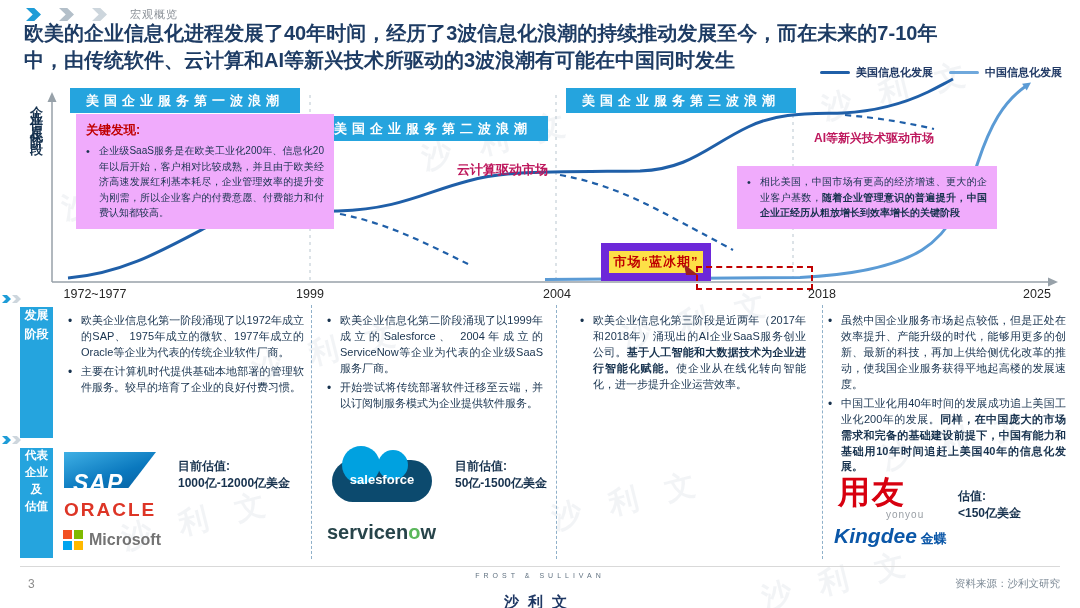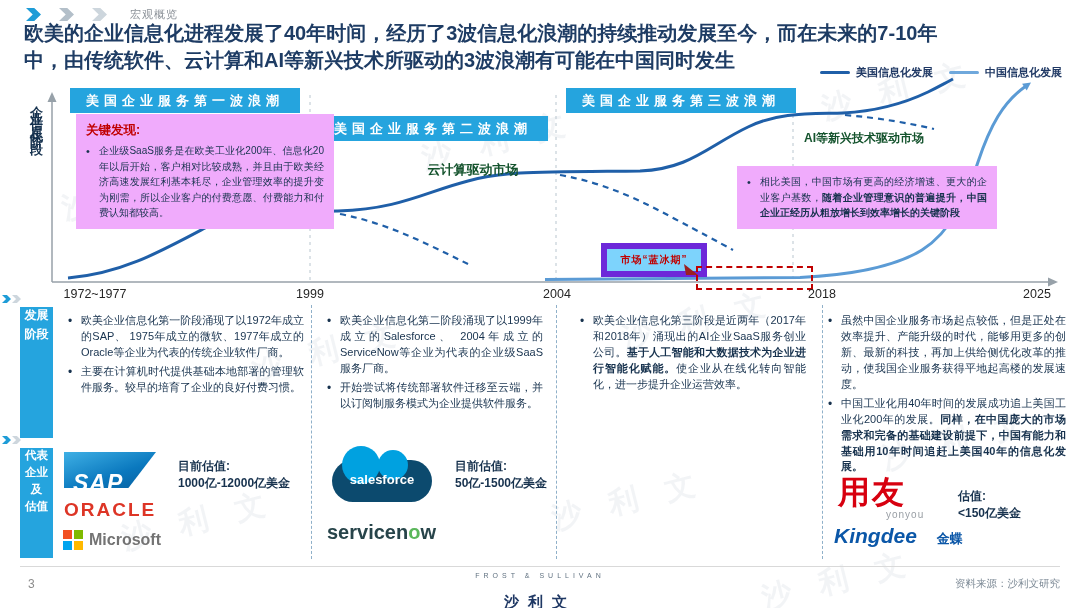--- a/index.html
+++ b/index.html
@@ -46,28 +46,28 @@
   .graybox{background:#f0abfc;padding:8px 10px;}
   .kf{left:76px;top:114px;width:238px;}
   .kf-h{font-size:12.5px;font-weight:bold;color:#c00000;margin-bottom:4px;}
   .note-cn{left:737px;top:166px;width:240px;}
   .b-row{display:flex;align-items:flex-start;}
   .bm{width:13px;flex:0 0 13px;font-size:11px;line-height:1.5;}
   .bt{flex:1;font-size:10px;line-height:1.55;text-align:justify;}
   .bt .bold{font-weight:bold;}
 
   
-  .ann{position:absolute;color:#14532d;font-weight:bold;text-align:center;}
+  .ann{position:absolute;color:#be185d;font-weight:bold;text-align:right;}
   .ann1{left:178px;top:240px;width:140px;font-size:12.5px;line-height:17px;}
   .ann2{left:398px;top:161px;width:150px;font-size:13px;}
   .ann3{left:794px;top:130px;width:140px;font-size:12px;}
 
   
-  .ice{left:601px;top:243px;width:94px;height:22px;border:6px solid #6d28d9;background:#7dd3fc;
-       color:#c00000;font-size:10px;font-weight:bold;text-align:center;line-height:22px;letter-spacing:1px;}
+  .ice{left:601px;top:243px;width:94px;height:22px;border:8px solid #6d28d9;background:#fde047;
+       color:#c00000;font-size:13px;font-weight:bold;text-align:center;line-height:22px;letter-spacing:1px;}
   .ice-tail{left:684px;top:264px;width:14px;height:11px;background:#9c2020;
             clip-path:polygon(0 0,100% 100%,15% 100%);}
   .icebox{left:696px;top:266px;width:113px;height:20px;border:2px dashed #c00000;}
 
   
   .tick{position:absolute;top:287px;font-size:12.5px;color:#262626;text-align:center;}
 
   
   .sep{position:absolute;top:305px;height:254px;border-left:1px dashed #8fb0c9;}
   .sbar{left:20px;width:33px;background:#25a4de;color:#fff;font-weight:bold;text-align:center;
@@ -97,21 +97,21 @@
   .sf:before{content:"";position:absolute;left:10px;top:-14px;width:38px;height:38px;border-radius:50%;background:#00a1e0;}
   .sf:after{content:"";position:absolute;left:46px;top:-10px;width:30px;height:30px;border-radius:50%;background:#00a1e0;}
   .sf span{position:absolute;left:0;right:0;top:12px;text-align:center;color:#fff;font-size:13px;font-weight:bold;z-index:2;}
   .snow{left:327px;top:521px;font-size:20px;font-weight:bold;color:#27444a;letter-spacing:0;}
   .snow .o{color:#5bb75b;}
 
   .yy{left:838px;top:475px;font-size:32px;font-weight:900;color:#d7000f;letter-spacing:2px;line-height:34px;}
   .yy-en{left:886px;top:509px;font-size:10px;color:#989ea4;letter-spacing:1px;}
   .kd{left:834px;top:524px;display:flex;align-items:baseline;}
   .kd-en{font-size:21px;font-weight:bold;font-style:italic;color:#0b57a8;letter-spacing:0;}
-  .kd-cn{font-size:13px;font-weight:bold;color:#0b57a8;margin-left:20px;}
+  .kd-cn{font-size:13px;font-weight:bold;color:#0b57a8;margin-left:4px;}
 
   .val{position:absolute;font-size:12px;font-weight:bold;color:#17324e;line-height:17px;}
   .v1{left:178px;top:458px;} .v2{left:455px;top:458px;} .v4{left:958px;top:488px;}
 
   
   .f-line{left:20px;top:566px;width:1040px;height:1px;background:#d9d9d9;}
   .f-page{left:28px;top:577px;font-size:12px;color:#8c8c8c;}
   .f-brand{left:0;right:0;top:572px;text-align:center;}
   .f-b1{font-size:7px;letter-spacing:4px;color:#607180;}
   .f-b2{font-size:15px;font-weight:bold;letter-spacing:9px;color:#1f3864;margin-top:14px;}

